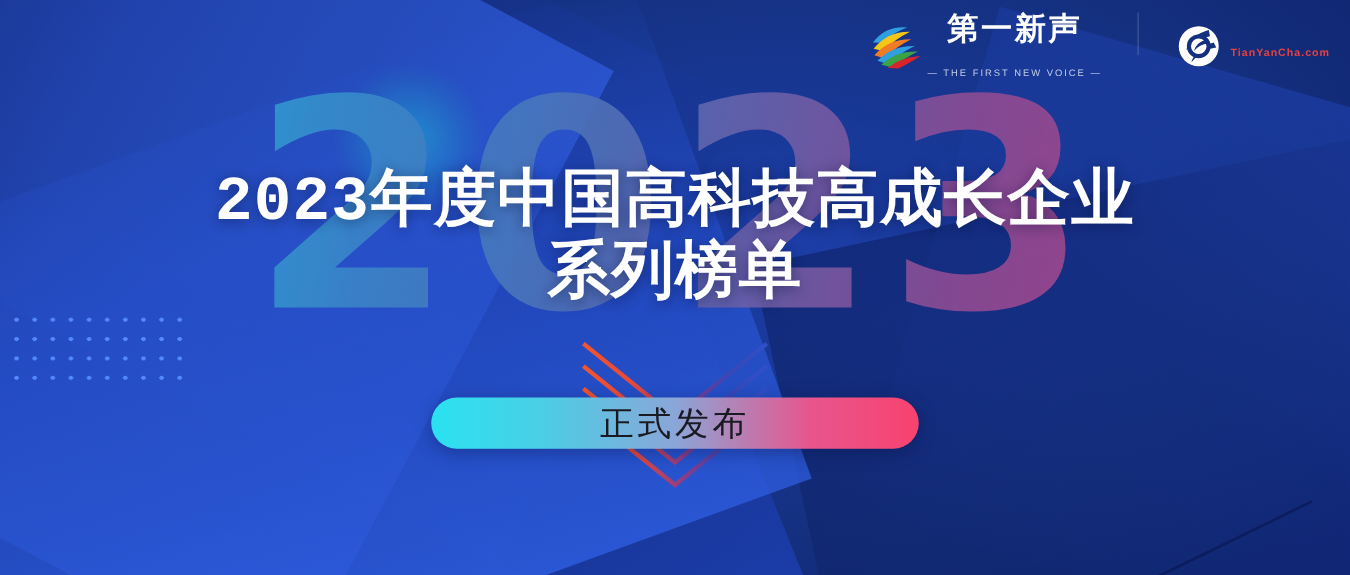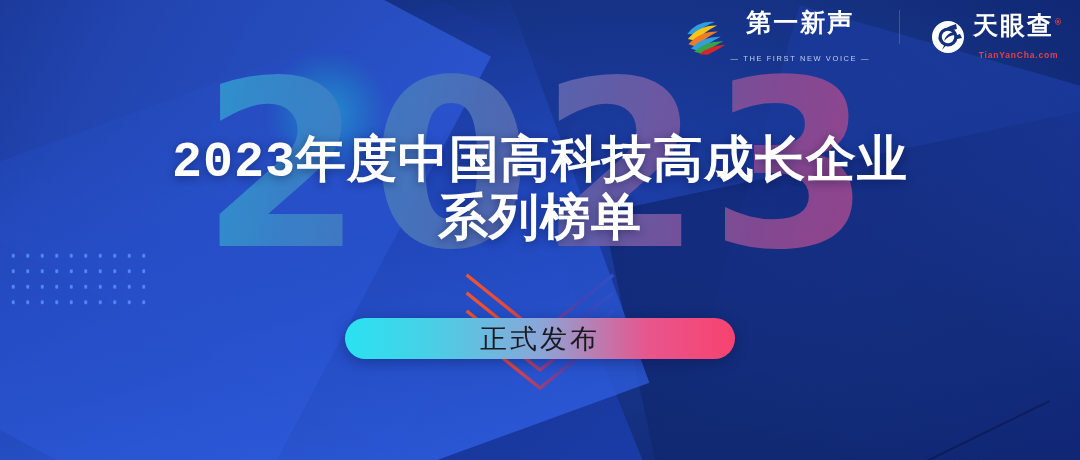--- a/index.html
+++ b/index.html
@@ -288,22 +288,19 @@
     <div class="logo-block">
       <svg width="38" height="38" viewBox="0 0 38 38">
         <path d="M19 3 A16 16 0 1 0 19 35 A16 16 0 1 0 19 3 Z
                  M19 9.5 A9.5 9.5 0 1 1 19 28.5 A9.5 9.5 0 1 1 19 9.5 Z" fill="#ffffff" fill-rule="evenodd"></path>
         <path d="M27 6 Q12 10 9 22 Q16 13 28 11 Z" fill="#14307f"></path>
         <path d="M31 16 Q17 19 13 32 Q21 21 33 20 Z" fill="#14307f"></path>
         <circle cx="19" cy="19" r="6.2" fill="#ffffff"></circle>
         <path d="M24 14 Q17 16 15 23 Q20 17 26 17 Z" fill="#14307f"></path>
       </svg>
       <div class="logo-text-wrap">
-        <div class="logo-cn">
-          <span>天眼查</span><span class="tyc-sup">®</span>
-        </div>
         <div class="logo-url">TianYanCha.com</div>
       </div>
     </div>
 
   </div>
 
 </div>
 
 </body></html>

